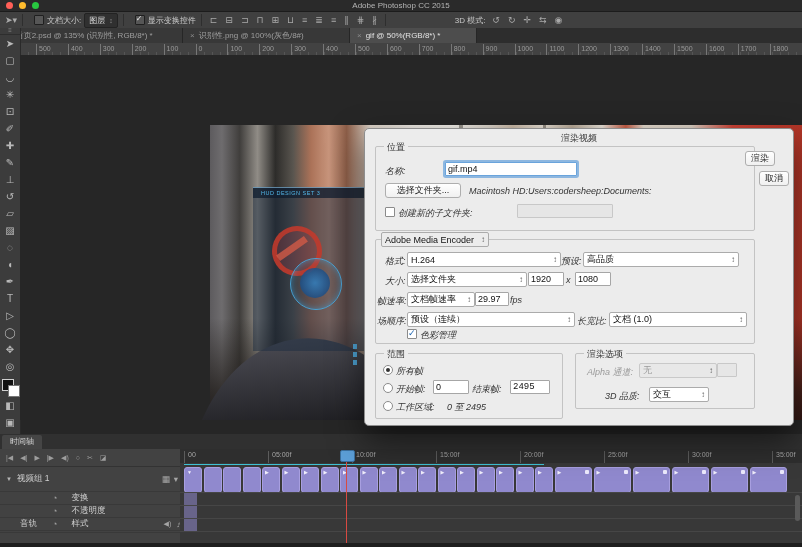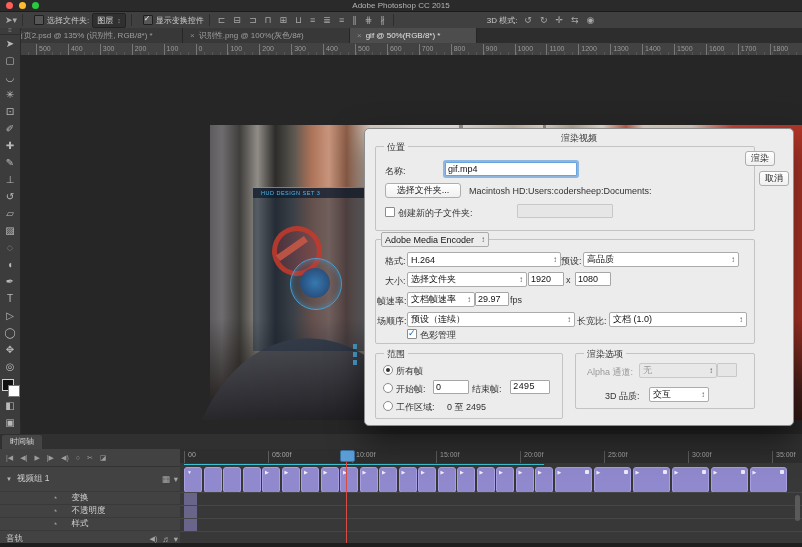--- a/index.html
+++ b/index.html
@@ -82,21 +82,21 @@
   #statusbar{left:20px;top:420px;width:172px;height:14px;background:#424242;border-top:1px solid #2e2e2e;
              display:flex;align-items:center;font-size:8px;color:#c5c5c5;gap:6px;padding-left:10px;}
   #status-strip{left:192px;top:420px;width:610px;height:14px;background:#262626;}
 
   
   #dialog{left:364px;top:128px;width:428px;height:296px;background:#ececec;border:1px solid #8e8e8e;
           border-radius:5px;box-shadow:0 14px 34px rgba(0,0,0,.55);font-size:9px;color:#222;z-index:30;}
   #dialog-title{position:absolute;left:0;right:0;top:3px;text-align:center;font-size:9px;color:#333;}
   .group{position:absolute;border:1px solid #c3c3c3;border-radius:2px;}
   .group-label{position:absolute;top:-6px;left:8px;background:#ececec;padding:0 3px;color:#333;}
-  .dlabel{position:absolute;color:#333;white-space:nowrap;}
+  .dlabel{position:absolute;color:#333;white-space:nowrap;font-style:italic;}
   .dinput{position:absolute;background:#fff;border:1px solid #a6a6a6;border-radius:1px;font-size:9px;
           font-family:inherit;color:#111;padding:0 2px;height:12px;box-sizing:content-box;}
   .dinput:disabled{background:#e6e6e6;border-color:#c8c8c8;}
   .focusring{border-color:#6aa4dc;box-shadow:0 0 0 2px rgba(110,165,220,.75);margin-left:36px;}
   .popup{position:absolute;background:#fff;border:1px solid #ababab;border-radius:2px;height:13px;
          display:flex;align-items:center;justify-content:space-between;padding:0 3px;color:#111;}
   .popup .arr{color:#666;font-size:8px;}
   .popup.disabled{background:#e8e8e8;color:#9a9a9a;border-color:#c9c9c9;}
   .mbtn{position:absolute;background:linear-gradient(#ffffff,#f0f0f0);border:1px solid #aeaeae;border-radius:3px;
         font-size:9px;color:#222;text-align:center;line-height:13px;}
@@ -143,21 +143,21 @@
     <span class="tl" style="left:19px;background:#febc2e"></span>
     <span class="tl" style="left:32px;background:#28c840"></span>
     <span id="title-text">Adobe Photoshop CC 2015</span>
   </div>
 
   <div id="optionsbar" class="abs">
     <span class="ico" style="margin-left:5px">➤</span>
     <span class="ico">▾</span>
     <span class="sep"></span>
     <span class="chk"></span>
-    <span>选择文件夹:</span>
+    <span>文档大小:</span>
     <span class="dropdark">
       <span>图层</span>
       <span style="font-size:7px;color:#999">↕</span>
     </span>
     <span class="sep"></span>
     <span class="chk on"></span>
     <span>显示变换控件</span>
     <span class="sep"></span>
     <span id="align-icons">
         <div class="icobtn">⊏</div>
@@ -167,21 +167,21 @@
         <div class="icobtn">⊞</div>
         <div class="icobtn">⊔</div>
         <div class="icobtn">≡</div>
         <div class="icobtn">≣</div>
         <div class="icobtn">≡</div>
         <div class="icobtn">∥</div>
         <div class="icobtn">⋕</div>
         <div class="icobtn">∦</div>
       </span>
     <span class="sep"></span>
-    <span style="margin-left:88px">3D 模式:</span>
+    <span style="margin-left:64px">3D 模式:</span>
     <span id="mode3d-icons" style="margin-left:4px">
         <div class="icobtn">↺</div>
         <div class="icobtn">↻</div>
         <div class="icobtn">✛</div>
         <div class="icobtn">⇆</div>
         <div class="icobtn">◉</div>
       </span>
   </div>
 
   <div id="tabbar" class="abs">
@@ -400,21 +400,21 @@
         <span>变换</span>
       </div>
       <div class="tl-row" style="top:55px;height:13px;padding-left:52px">
         <span class="stopwatch">◔</span>
         <span>不透明度</span>
       </div>
       <div class="tl-row" style="top:68px;height:13px;padding-left:52px">
         <span class="stopwatch">◔</span>
         <span>样式</span>
       </div>
-      <div class="tl-row" style="top:81px;height:17px;padding-left:6px">
+      <div class="tl-row" style="top:66px;height:17px;padding-left:20px">
         <span>音轨</span>
         <span style="margin-left:auto;margin-right:5px;color:#a5a5a5;font-size:7px">◀)</span>
         <span style="margin-right:3px;color:#a5a5a5">♬</span>
         <span style="margin-right:8px;color:#a5a5a5">▾</span>
       </div>
     </div>
     <div id="tl-ruler">
         <div class="trl" style="left: 4px;">00</div>
         <div class="trl" style="left: 88px;">05:00f</div>
         <div class="trl" style="left: 172px;">10:00f</div>

